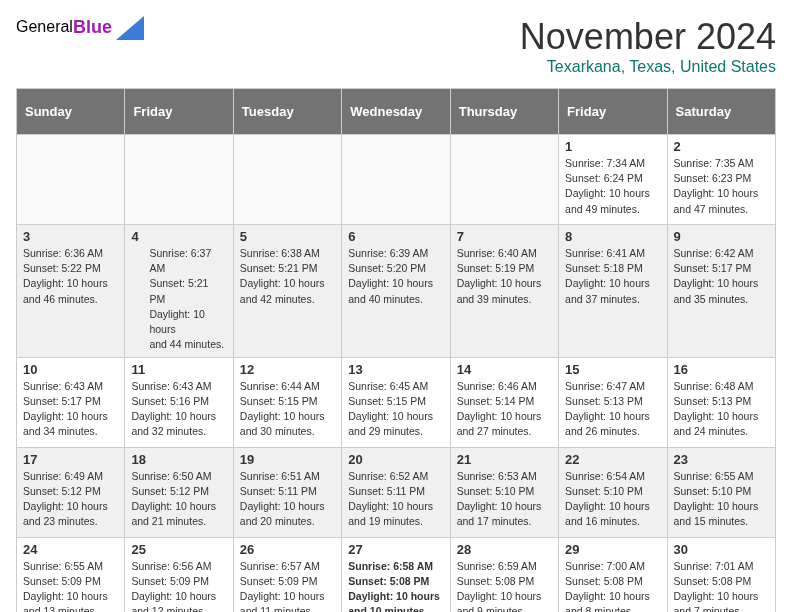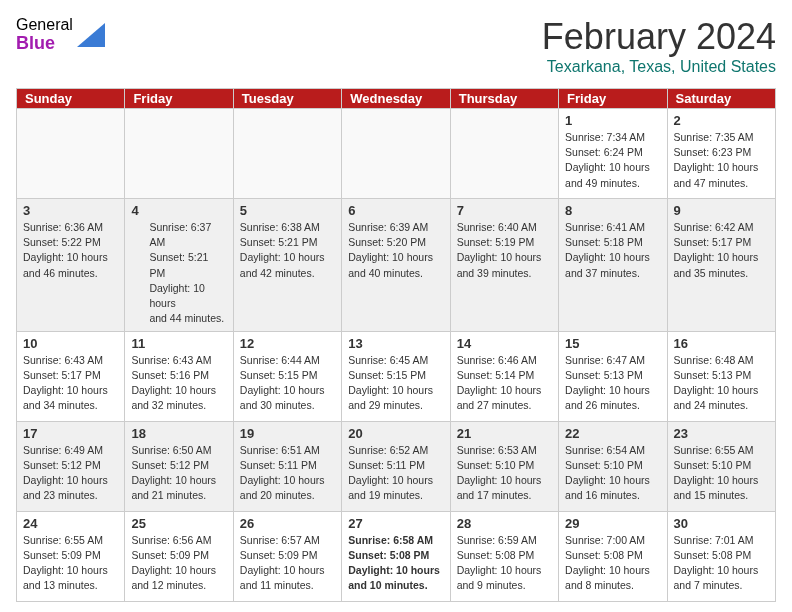--- a/index.html
+++ b/index.html
@@ -16,21 +16,21 @@
       align-items: flex-start;
       margin-bottom: 12px;
     }
     .logo {
       display: flex;
       align-items: center;
       gap: 2px;
     }
     .logo-text {
       display: flex;
-      flex-direction: column;
+      flex-direction: row;
       line-height: 1.1;
     }
     .logo-blue {
       font-size: 18px;
       font-weight: bold;
       color: #a21caf;
     }
     .logo-icon {
       width: 28px;
       height: 24px;
@@ -47,24 +47,24 @@
     .location-title {
       font-size: 16px;
       color: #0f766e;
     }
     .calendar {
       width: 100%;
       border-collapse: collapse;
       table-layout: fixed;
     }
     .calendar th {
-      background-color: #b91c1c;
+      background-color: #737373;
       color: #fff;
       text-align: left;
-      padding: 2px 8px;
+      padding: 15px 8px;
       font-size: 13px;
       font-weight: bold;
       border: 1px solid #ccc;
     }
     .calendar td {
       border: 1px solid #ccc;
       vertical-align: top;
       padding: 4px 6px;
       height: 90px;
       font-size: 11px;
@@ -95,21 +95,21 @@
   <div class="logo">
     <div class="logo-text">
       <span>General</span>
       <span class="logo-blue">Blue</span>
     </div>
     <svg class="logo-icon" viewBox="0 0 28 24">
       <polygon points="0,24 28,0 28,24" fill="#3a7bd5"></polygon>
     </svg>
   </div>
   <div class="title-section">
-    <div class="month-title">February 2024</div>
+    <div class="month-title">November 2024</div>
     <div class="location-title">Texarkana, Texas, United States</div>
   </div>
 </div>
 
 <table class="calendar">
   <thead>
     <tr>
     <th>Sunday</th>
         <th>Friday</th>
         <th>Tuesday</th>

